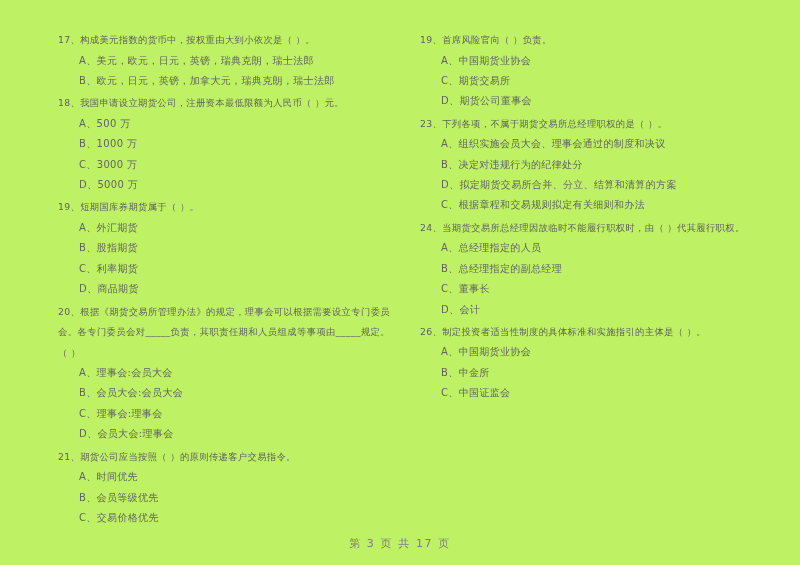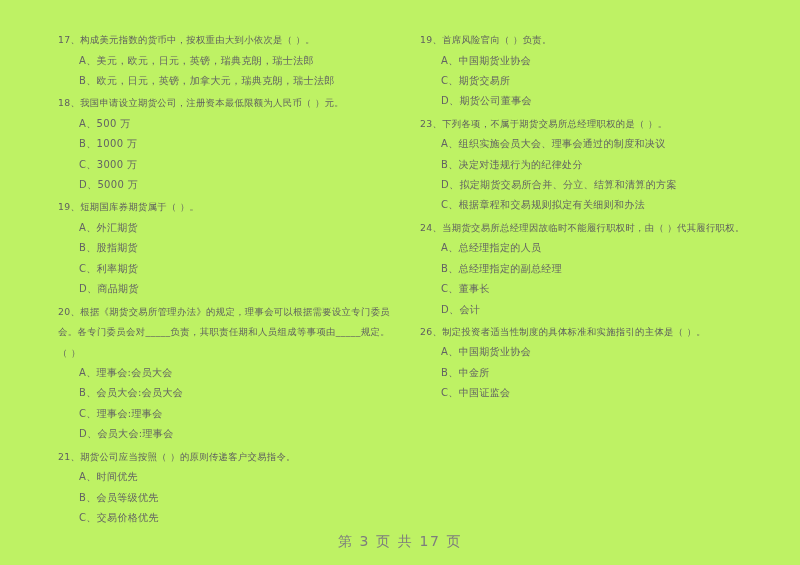--- a/index.html
+++ b/index.html
@@ -56,21 +56,21 @@
     margin: 0;
     padding-left: 21px;
   }
 
   .footer {
     position: absolute;
     left: 0;
     bottom: 14px;
     width: 800px;
     text-align: center;
-    font-size: 14px;
+    font-size: 11px;
     letter-spacing: 1.6px;
     color: #7d7d7d;
   }
 
   
   .page { filter: none; }
   .q-stem, .q-opt, .footer { -webkit-font-smoothing: antialiased; }
 </style>
 </head>
 <body>

